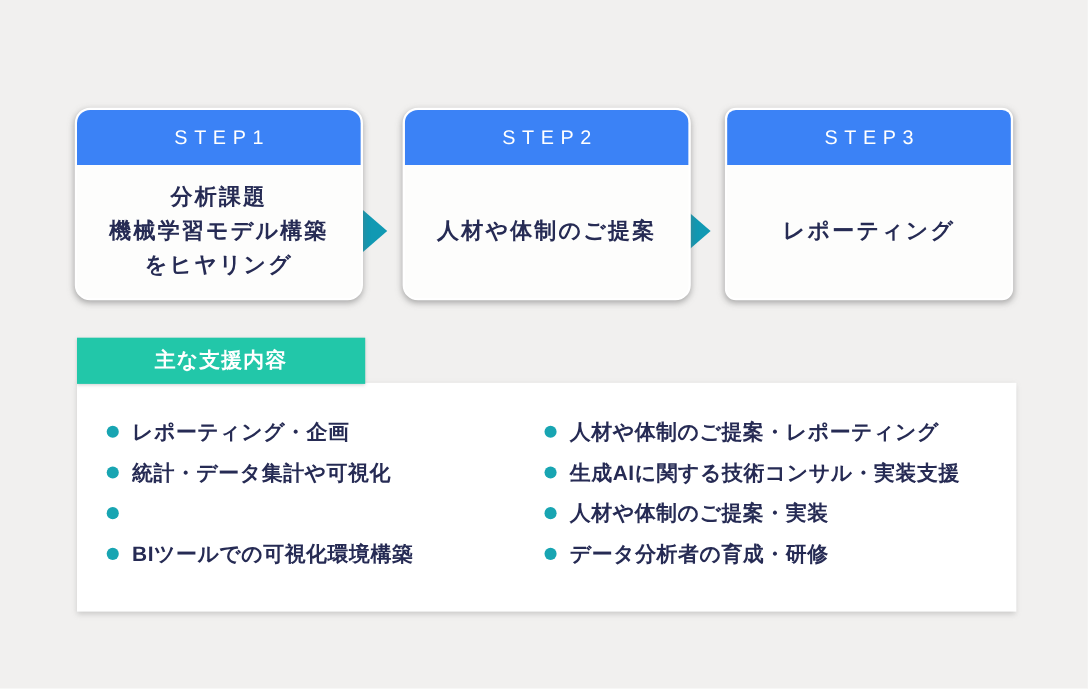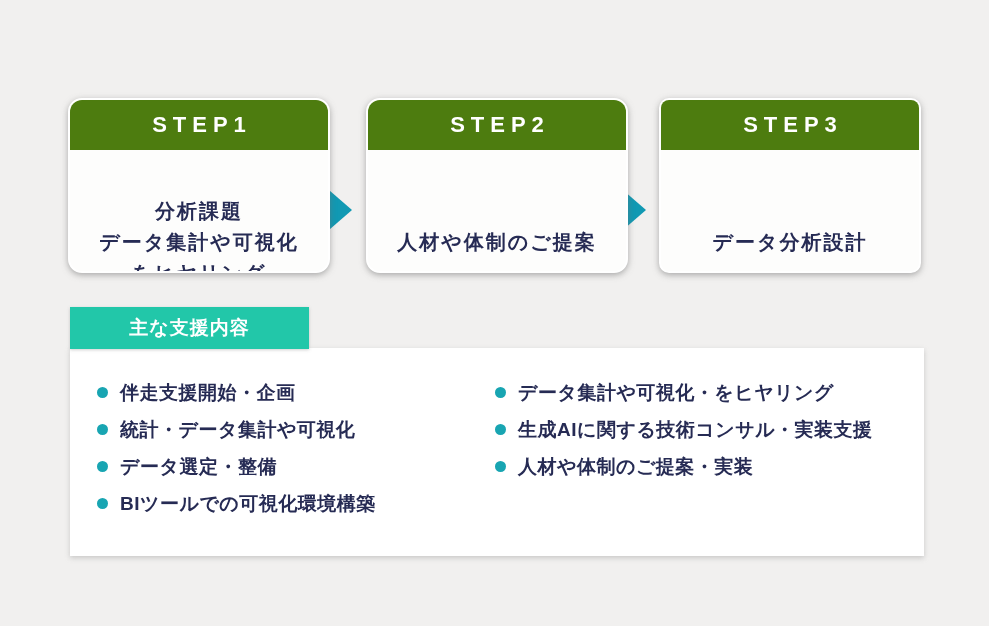--- a/index.html
+++ b/index.html
@@ -30,43 +30,42 @@
     box-sizing: border-box;
     overflow: hidden;
     z-index: 2;
   }
   .step-card.pos-1 { left: 68px;  }
   .step-card.pos-2 { left: 366px; }
   .step-card.pos-3 { left: 659px; border-radius: 10px; }
 
   .step-header {
     height: 50px;
-    background: #4d7c0f;
+    background: #3b82f6;
     display: flex;
     align-items: center;
     justify-content: center;
     color: #ffffff;
-    font-size: 22px;
-    font-weight: bold;
+    font-size: 18px;
+    font-weight: normal;
     letter-spacing: 6px;
     text-indent: 6px; 
   }
   .step-body {
     height: 121px;
     display: flex;
     flex-direction: column;
     align-items: center;
     justify-content: center;
     color: #262b54;
     font-size: 20px;
     font-weight: bold;
     letter-spacing: 2px;
     line-height: 1.55;
     text-align: left;
-    margin-top: 32px;
   }
 
   
   .flow-arrow {
     position: absolute;
     top: 184px;
     width: 0;
     height: 0;
     border-top: 26px solid transparent;
     border-bottom: 26px solid transparent;
@@ -74,21 +73,21 @@
     z-index: 1;
   }
   .flow-arrow.pos-1 { left: 322px; }
   .flow-arrow.pos-2 { left: 616px; }
 
   
   .support-tab {
     position: absolute;
     left: 70px;
     top: 307px;
-    width: 239px;
+    width: 262px;
     height: 42px;
     background: #22c7a9;
     color: #ffffff;
     font-size: 19px;
     font-weight: bold;
     letter-spacing: 1px;
     display: flex;
     align-items: center;
     justify-content: center;
     box-shadow: 0 1px 3px rgba(120,120,120,0.35);
@@ -134,74 +133,77 @@
 </style>
 </head>
 <body>
 
 <div class="canvas">
 
   <div class="step-card pos-1">
     <div class="step-header">STEP1</div>
     <div class="step-body">
       <span>分析課題</span>
-      <span>データ集計や可視化</span>
+      <span>機械学習モデル構築</span>
       <span>をヒヤリング</span>
     </div>
   </div>
 
   <div class="flow-arrow pos-1"></div>
 
   <div class="step-card pos-2">
     <div class="step-header">STEP2</div>
     <div class="step-body">
       <span>人材や体制のご提案</span>
     </div>
   </div>
 
   <div class="flow-arrow pos-2"></div>
 
   <div class="step-card pos-3">
     <div class="step-header">STEP3</div>
     <div class="step-body">
-      <span>データ分析設計</span>
+      <span>レポーティング</span>
     </div>
   </div>
 
   <div class="support-tab">主な支援内容</div>
 
   <div class="support-panel">
     <ul class="support-list left">
       <li class="support-item">
         <span class="bullet-dot"></span>
-        <span>伴走支援開始・企画</span>
+        <span>レポーティング・企画</span>
       </li>
       <li class="support-item">
         <span class="bullet-dot"></span>
         <span>統計・データ集計や可視化</span>
       </li>
       <li class="support-item">
         <span class="bullet-dot"></span>
-        <span>データ選定・整備</span>
       </li>
       <li class="support-item">
         <span class="bullet-dot"></span>
         <span>BIツールでの可視化環境構築</span>
       </li>
     </ul>
 
     <ul class="support-list right">
       <li class="support-item">
         <span class="bullet-dot"></span>
-        <span>データ集計や可視化・をヒヤリング</span>
+        <span>人材や体制のご提案・レポーティング</span>
       </li>
       <li class="support-item">
         <span class="bullet-dot"></span>
         <span>生成AIに関する技術コンサル・実装支援</span>
       </li>
       <li class="support-item">
         <span class="bullet-dot"></span>
         <span>人材や体制のご提案・実装</span>
       </li>
+      <li class="support-item">
+        <span class="bullet-dot"></span>
+        <span>データ分析者の育成・研修</span>
+      </li>
     </ul>
   </div>
 
 </div>
 
 </body></html>

